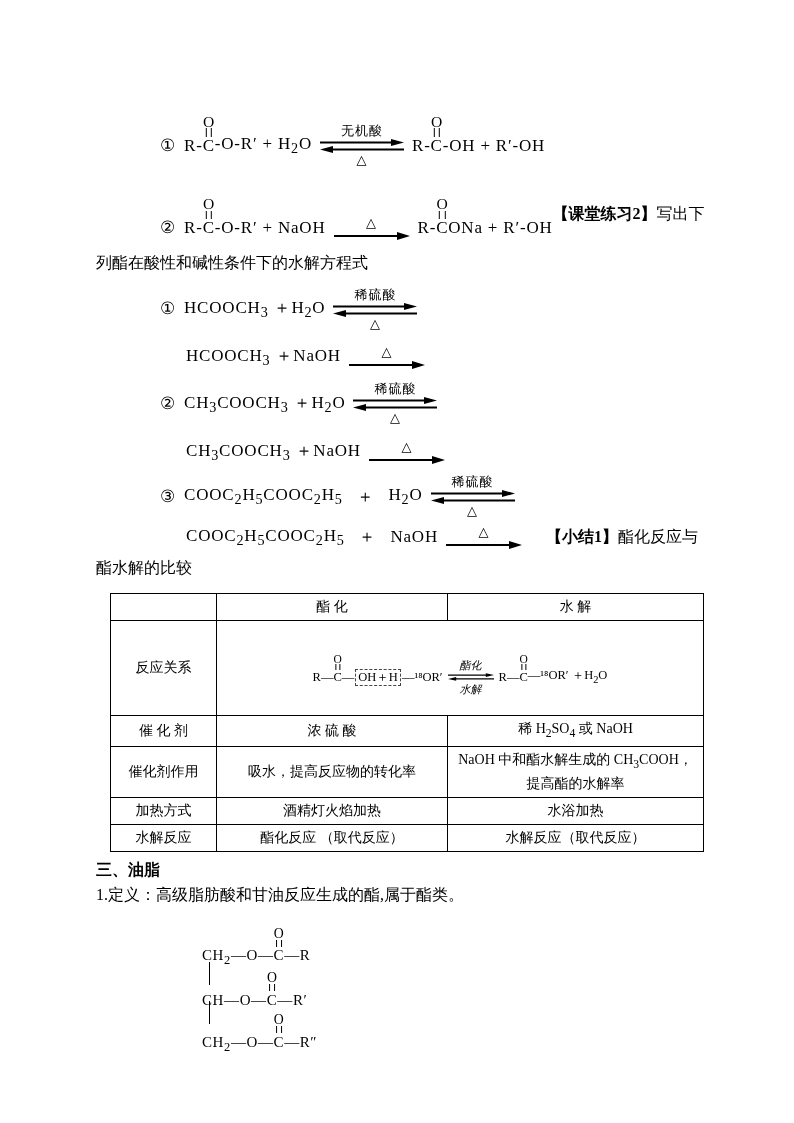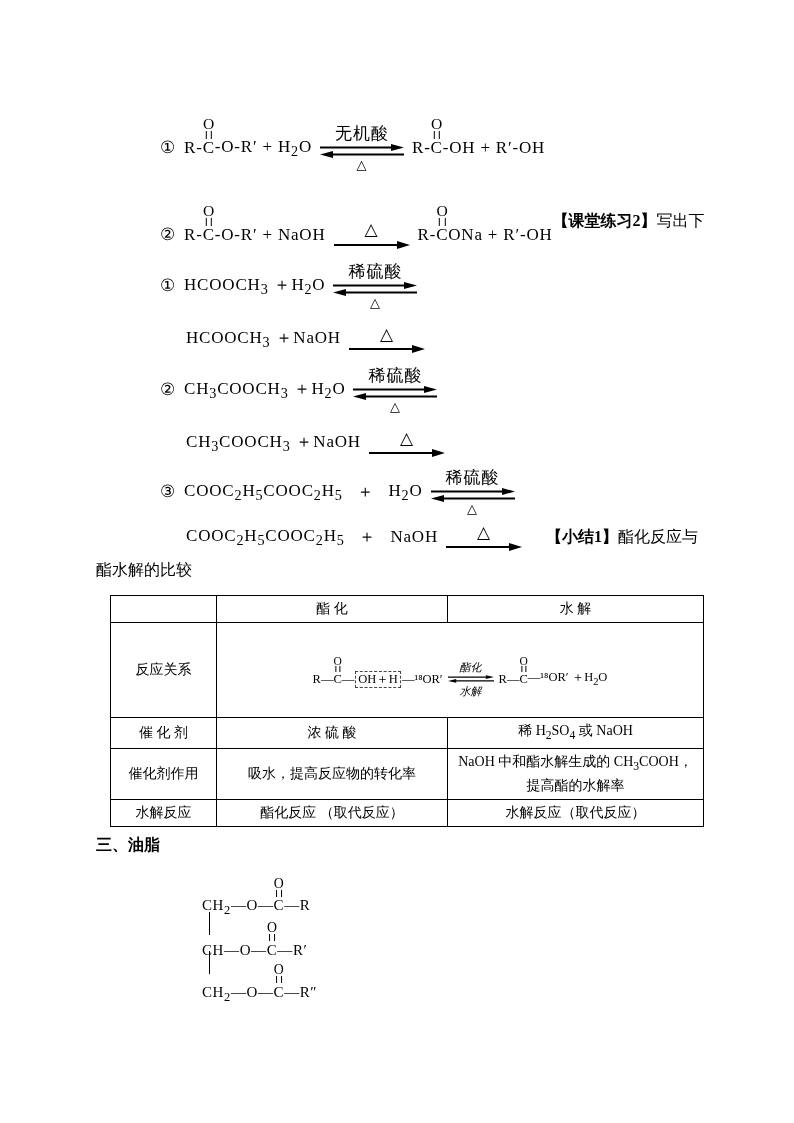--- a/index.html
+++ b/index.html
@@ -18,21 +18,21 @@
   .eqrow{display:flex;align-items:center;}
   .num{margin-right:8px;}
 
   
   .carbonyl{position:relative;display:inline-block;line-height:1.2;}
   .cb-o{position:absolute;left:50%;transform:translateX(-50%);bottom:calc(100% + 0.40em);line-height:1;font-size:0.92em;letter-spacing:0;}
   .cb-lines{position:absolute;left:50%;transform:translateX(-50%);bottom:calc(100% - 0.05em);width:0.26em;height:0.48em;border-left:1.3px solid #000;border-right:1.3px solid #000;}
 
   
   .rxn{display:inline-flex;flex-direction:column;align-items:center;margin:0 8px;}
-  .rxn-above{font-size:17px;line-height:1.15;letter-spacing:1px;}
+  .rxn-above{font-size:13px;line-height:1.15;letter-spacing:1px;}
   .rxn-below{font-size:13px;line-height:1.15;}
   .rxn svg{display:block;}
   .rxn-sm .rxn-above,.rxn-sm .rxn-below{font-size:11px;letter-spacing:0;font-style:italic;}
 
   .pad-carb{padding-top:28px;}
 
   .stacked{display:inline-flex;flex-direction:row;line-height:1.2;}
 
   .note-right{margin-left:auto;white-space:nowrap;}
 
@@ -118,20 +118,21 @@
         <span class="cb-lines"></span>
         <span>C</span>
       </span>
       <span>ONa + R′-OH</span>
     </div>
     <div class="note-right cn">
       <span class="bold">【课堂练习2】</span><span>写出下</span>
     </div>
   </div>
 
+  <div class="cn mt10">列酯在酸性和碱性条件下的水解方程式</div>
 
   <div class="eqrow formula ind1 mt12">
     <span class="num">①</span>
     <span>HCOOCH<sub>3</sub> ＋H<sub>2</sub>O</span>
     <span class="rxn">
       <span class="rxn-above">稀硫酸</span>
       <svg width="84" height="14" viewBox="0 0 84 14">
         <line x1="0" y1="3.5" x2="73" y2="3.5" stroke="#000" stroke-width="1.8"></line>
         <polygon points="84,3.5 71,0 71,7" fill="#000"></polygon>
         <line x1="11" y1="10.5" x2="84" y2="10.5" stroke="#000" stroke-width="1.8"></line>
@@ -265,29 +266,35 @@
       <td class="col1">催 化 剂</td>
       <td class="col2">浓 硫 酸</td>
       <td class="col3">稀 H<sub>2</sub>SO<sub>4</sub> 或 NaOH</td>
     </tr>
     <tr>
       <td class="col1">催化剂作用</td>
       <td class="col2">吸水，提高反应物的转化率</td>
       <td class="col3">NaOH 中和酯水解生成的 CH<sub>3</sub>COOH，提高酯的水解率</td>
     </tr>
     <tr>
+      <td class="col1">加热方式</td>
+      <td class="col2">酒精灯火焰加热</td>
+      <td class="col3">水浴加热</td>
+    </tr>
+    <tr>
       <td class="col1">水解反应</td>
       <td class="col2">酯化反应 （取代反应）</td>
       <td class="col3">水解反应（取代反应）</td>
     </tr>
   </tbody>
     </table>
 
 
   <div class="cn bold mt6">三、油脂</div>
+  <div class="cn">1.定义：高级脂肪酸和甘油反应生成的酯,属于酯类。</div>
 
   <div class="tg">
     <div class="tg-row">
       <span>CH<sub>2</sub>—O—</span><span class="carbonyl"><span class="cb-o">O</span><span class="cb-lines"></span><span>C</span></span><span>—R</span>
     </div>
     <div class="tg-row">
       <span>CH—O—</span><span class="carbonyl"><span class="cb-o">O</span><span class="cb-lines"></span><span>C</span></span><span>—R′</span>
     </div>
     <div class="tg-row">
       <span>CH<sub>2</sub>—O—</span><span class="carbonyl"><span class="cb-o">O</span><span class="cb-lines"></span><span>C</span></span><span>—R″</span>

